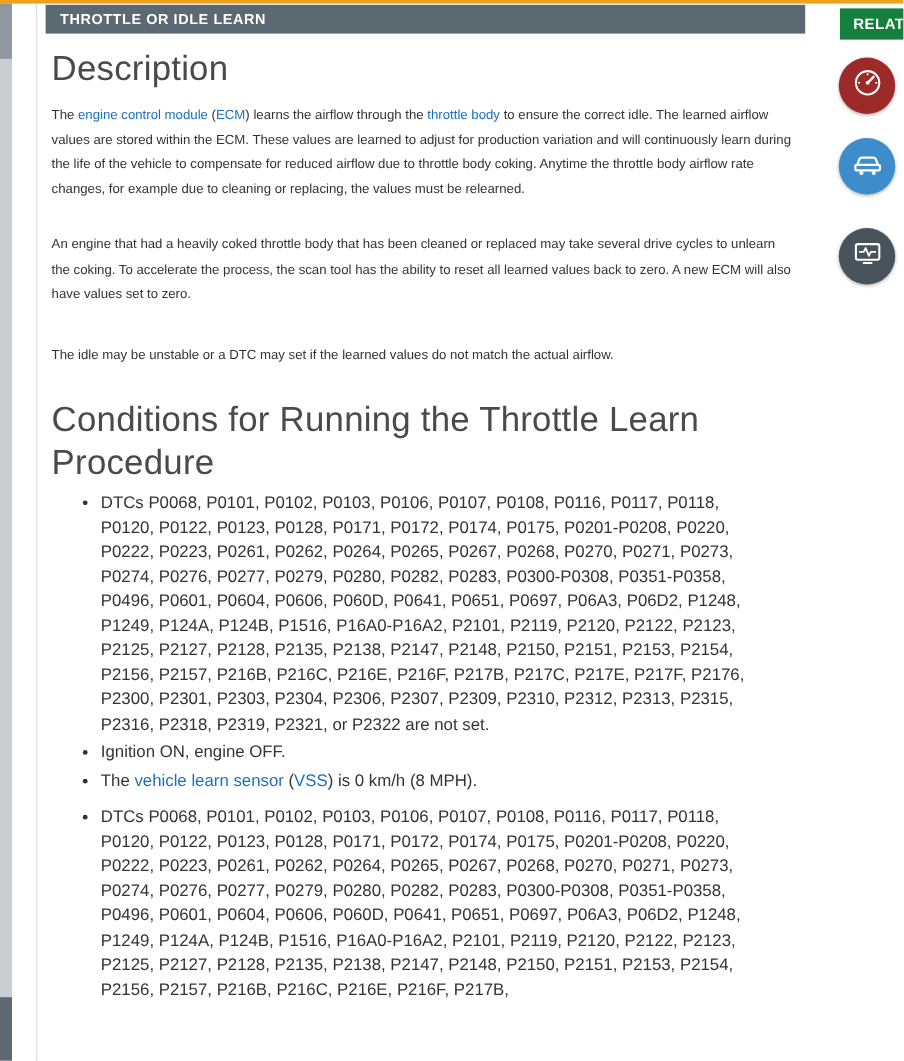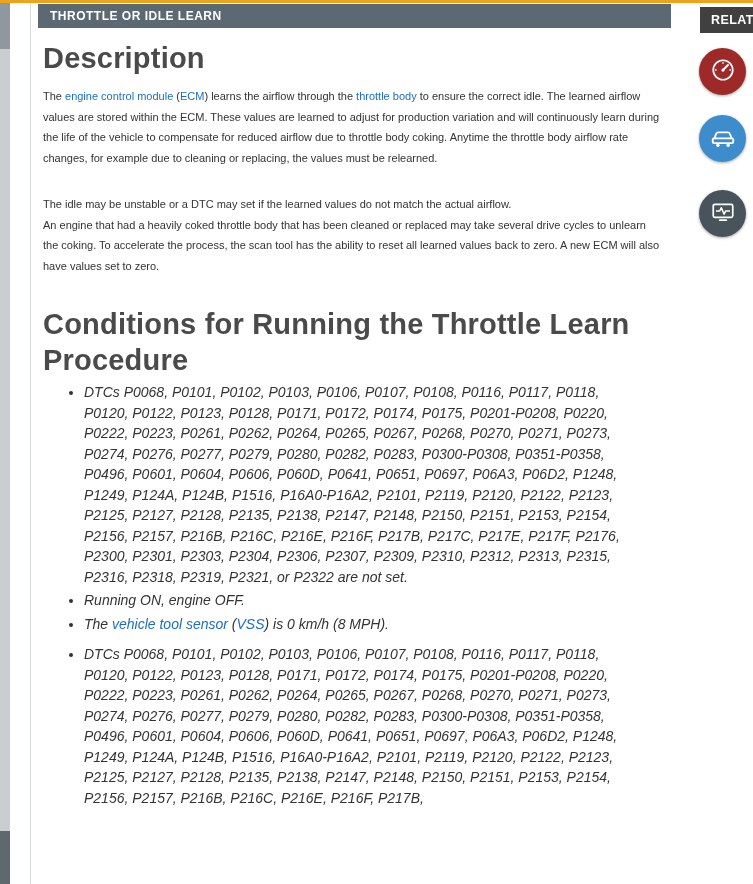--- a/index.html
+++ b/index.html
@@ -25,49 +25,48 @@
     margin:4px 0 0 7px; width:692px; height:24px; background:#5b6973;
     color:#ffffff; font-size:12px; font-weight:bold; letter-spacing:0.5px;
     line-height:24px; padding-left:12px; box-sizing:border-box;
     text-transform:uppercase;
   }
   .doc-id {
     margin-top:34px; padding-right:30px; text-align:right;
     font-size:13px; font-weight:bold; color:#1c1c1c; height:15px;
   }
   h1.section-heading {
-    font-size:29px; font-weight:700; color:#4a4a4a;
+    font-size:29px; font-weight:400; color:#4a4a4a;
     margin:12px 0 10px 12px; letter-spacing:0.2px; line-height:36px; width:600px;
   }
-  h1.second { margin-top:16px; margin-bottom:4px; }
+  h1.second { margin-top:26px; margin-bottom:4px; }
   .body-text {
     font-size:11px; line-height:20.5px; color:#333333;
     margin:0 0 0 12px; width:618px;
   }
   .p1 { margin-bottom:26px; }
   .p2 { margin-bottom:30px; }
   .p3 { margin-bottom:0; }
   a.link { color:#1b6fc0; text-decoration:none; cursor:pointer; }
   .sub-heading {
     margin:0 0 12px 53px; font-size:13.5px; font-weight:bold; color:#222222; height:16px;
   }
   ul.cond-list {
     margin:0 0 10px 12px; padding-left:41px; width:601px; box-sizing:border-box;
     list-style:disc outside;
-    font-style:italic;
   }
   ul.cond-list li {
     font-size:14px; line-height:20.5px; color:#333333; margin:0 0 3px 0;
   }
   ul.second-list { margin-bottom:0; }
 
   
   .related-tab {
     position:absolute; left:700px; top:7px; width:53px; height:26px;
-    background:#404040; color:#ffffff; font-weight:bold; font-size:12.5px;
+    background:#15803d; color:#ffffff; font-weight:bold; font-size:12.5px;
     line-height:26px; padding-left:11px; box-sizing:border-box; overflow:hidden;
     letter-spacing:0.4px; z-index:25; cursor:pointer; text-transform:uppercase;
   }
   .fab {
     position:absolute; left:699px; width:47px; height:47px; border-radius:50%;
     display:flex; align-items:center; justify-content:center;
     box-shadow:0 1px 3px rgba(0,0,0,0.35); z-index:25; cursor:pointer;
   }
   .fab-red   { top:48px;  background:#9d2a28; }
   .fab-blue  { top:115px; background:#3d8ccc; }
@@ -87,31 +86,31 @@
 
   <div class="header-bar">
     <span>THROTTLE OR IDLE LEARN</span>
   </div>
 
 
   <h1 class="section-heading">Description</h1>
 
   <p class="body-text p1"><span>The </span><a class="link">engine control module</a><span> (</span><a class="link">ECM</a><span>) learns the airflow through the </span><a class="link">throttle body</a><span> to ensure the correct idle. The learned airflow values are stored within the ECM. These values are learned to adjust for production variation and will continuously learn during the life of the vehicle to compensate for reduced airflow due to throttle body coking. Anytime the throttle body airflow rate changes, for example due to cleaning or replacing, the values must be relearned.</span></p>
 
+  <p class="body-text p2">An engine that had a heavily coked throttle body that has been cleaned or replaced may take several drive cycles to unlearn the coking. To accelerate the process, the scan tool has the ability to reset all learned values back to zero. A new ECM will also have values set to zero.</p>
+
   <p class="body-text p3">The idle may be unstable or a DTC may set if the learned values do not match the actual airflow.</p>
-
-  <p class="body-text p2">An engine that had a heavily coked throttle body that has been cleaned or replaced may take several drive cycles to unlearn the coking. To accelerate the process, the scan tool has the ability to reset all learned values back to zero. A new ECM will also have values set to zero.</p>
 
   <h1 class="section-heading second">Conditions for Running the Throttle Learn Procedure</h1>
 
 
   <ul class="cond-list">
     <li>DTCs P0068, P0101, P0102, P0103, P0106, P0107, P0108, P0116, P0117, P0118, P0120, P0122, P0123, P0128, P0171, P0172, P0174, P0175, P0201-P0208, P0220, P0222, P0223, P0261, P0262, P0264, P0265, P0267, P0268, P0270, P0271, P0273, P0274, P0276, P0277, P0279, P0280, P0282, P0283, P0300-P0308, P0351-P0358, P0496, P0601, P0604, P0606, P060D, P0641, P0651, P0697, P06A3, P06D2, P1248, P1249, P124A, P124B, P1516, P16A0-P16A2, P2101, P2119, P2120, P2122, P2123, P2125, P2127, P2128, P2135, P2138, P2147, P2148, P2150, P2151, P2153, P2154, P2156, P2157, P216B, P216C, P216E, P216F, P217B, P217C, P217E, P217F, P2176, P2300, P2301, P2303, P2304, P2306, P2307, P2309, P2310, P2312, P2313, P2315, P2316, P2318, P2319, P2321, or P2322 are not set.</li>
-    <li>Running ON, engine OFF.</li>
-    <li><span>The </span><a class="link">vehicle tool sensor</a><span> (</span><a class="link">VSS</a><span>) is 0 km/h (8 MPH).</span></li>
+    <li>Ignition ON, engine OFF.</li>
+    <li><span>The </span><a class="link">vehicle learn sensor</a><span> (</span><a class="link">VSS</a><span>) is 0 km/h (8 MPH).</span></li>
   </ul>
 
 
   <ul class="cond-list second-list">
     <li>DTCs P0068, P0101, P0102, P0103, P0106, P0107, P0108, P0116, P0117, P0118, P0120, P0122, P0123, P0128, P0171, P0172, P0174, P0175, P0201-P0208, P0220, P0222, P0223, P0261, P0262, P0264, P0265, P0267, P0268, P0270, P0271, P0273, P0274, P0276, P0277, P0279, P0280, P0282, P0283, P0300-P0308, P0351-P0358, P0496, P0601, P0604, P0606, P060D, P0641, P0651, P0697, P06A3, P06D2, P1248, P1249, P124A, P124B, P1516, P16A0-P16A2, P2101, P2119, P2120, P2122, P2123, P2125, P2127, P2128, P2135, P2138, P2147, P2148, P2150, P2151, P2153, P2154, P2156, P2157, P216B, P216C, P216E, P216F, P217B,</li>
   </ul>
 
 </div>
 
 <div class="related-tab">

